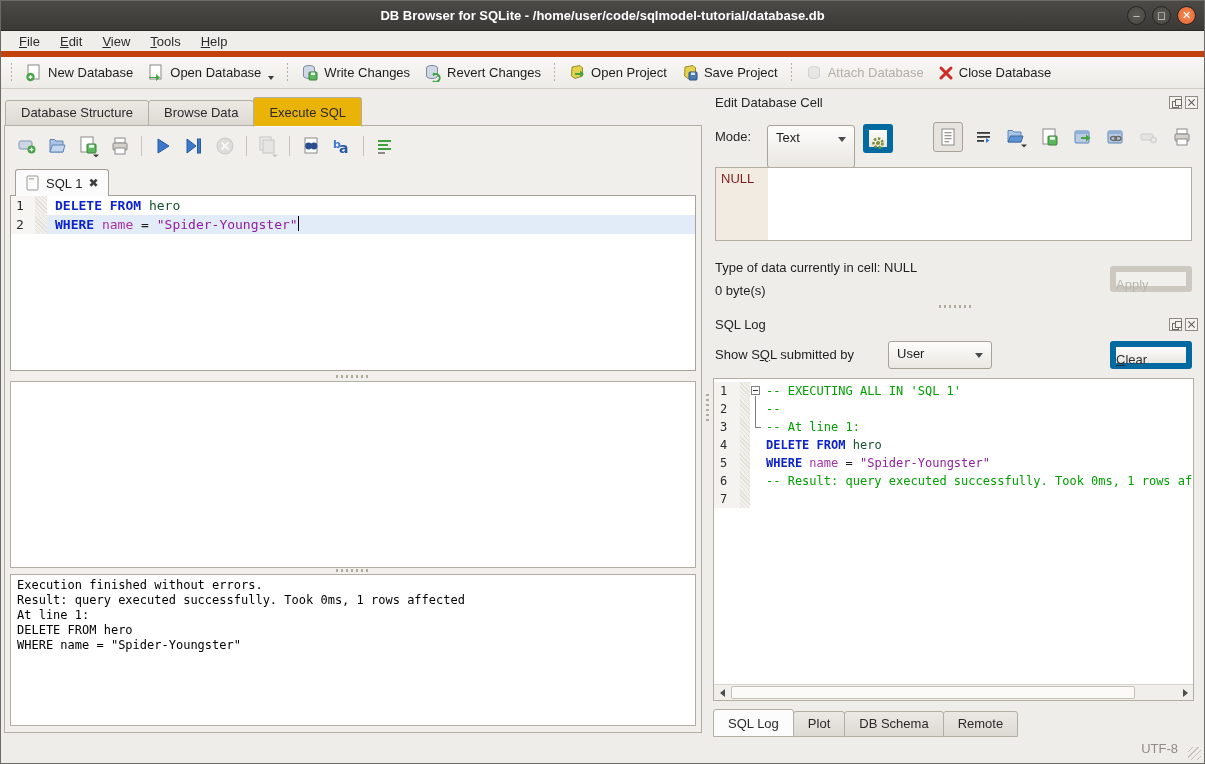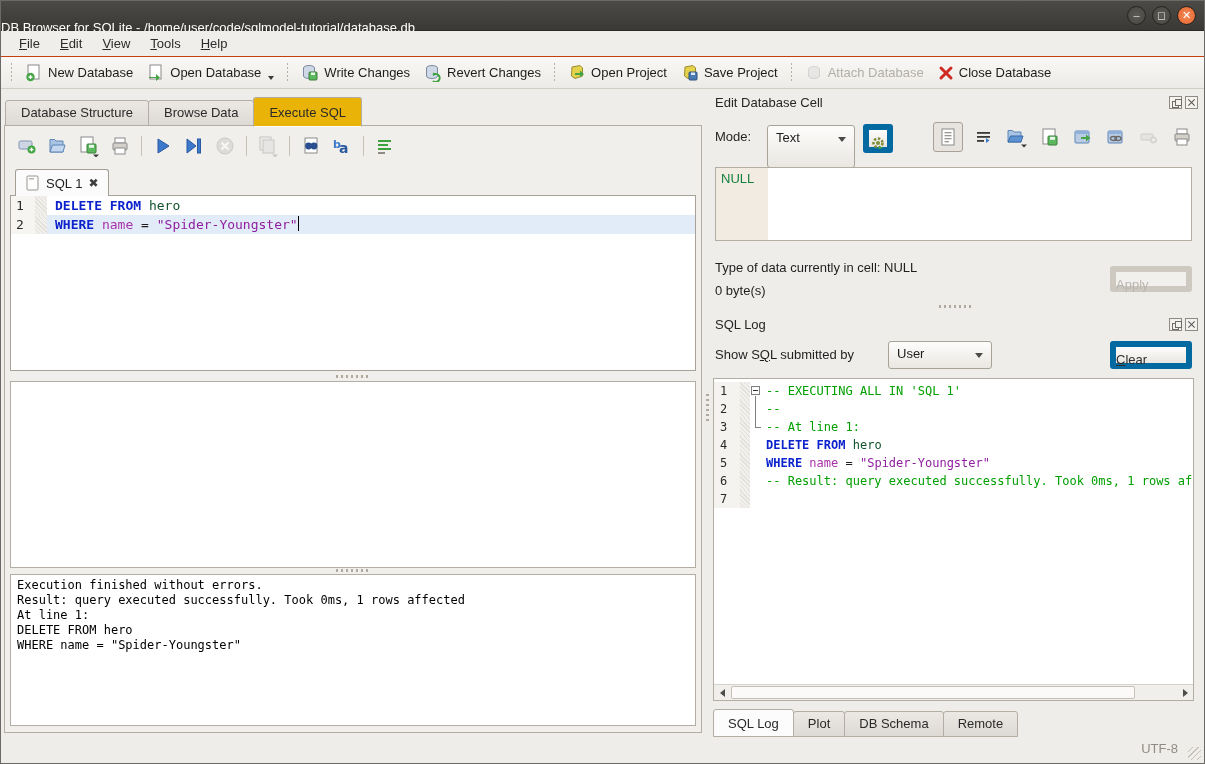--- a/index.html
+++ b/index.html
@@ -3,30 +3,30 @@
 <meta charset="utf-8">
 <style>
   * { box-sizing: border-box; margin: 0; padding: 0; }
   html,body { width:1205px; height:764px; }
   body { font-family:"Liberation Sans","DejaVu Sans",sans-serif; font-size:13px; color:#1f1f1f; background:#555; }
   #app { position:relative; width:1205px; height:764px; background:#efedea; overflow:hidden; border:1px solid #6c6a66; }
 
   
   #titlebar { position:absolute; top:0; left:0; right:0; height:30px;
     background:linear-gradient(#4b4a46,#3a3935); border-bottom:1px solid #2b2a27; }
-  #titlebar .title { position:absolute; left:0; right:0; top:12px; line-height:30px; text-align:left;
-    color:#fff; font-weight:normal; font-size:13px; }
+  #titlebar .title { position:absolute; left:0; right:0; top:0; line-height:30px; text-align:center;
+    color:#fff; font-weight:bold; font-size:13px; }
   .winbtns { position:absolute; right:8px; top:5px; display:flex; gap:6px; }
   .winbtn { width:19px; height:19px; border-radius:50%; background:radial-gradient(#5d5b56,#474540);
     border:1px solid #26251f; color:#d9d7d2; font-size:11px; line-height:17px; text-align:center; }
   .winbtn.close { background:radial-gradient(#f58e5a,#e2612d); color:#fff; }
 
   
   #menubar { position:absolute; top:30px; left:0; right:0; height:26px; background:#f0eeea;
-    display:flex; align-items:center; padding-left:8px; border-bottom:1px solid #c2410c; }
+    display:flex; align-items:center; padding-left:8px; border-bottom:6px solid #c2410c; }
   .menuitem { padding:4px 10px; color:#2c2c2c; }
   .mn { text-decoration:underline; }
 
   
   #toolbar { position:absolute; top:56px; left:0; right:0; height:32px;
     background:linear-gradient(#f9f8f6,#ecebe7); border-bottom:1px solid #d2cdc5;
     display:flex; align-items:center; padding-left:4px; }
   .tsep { width:3px; height:20px; margin:0 5px;
     background:repeating-linear-gradient(#b6afa5 0 2px,transparent 2px 4px); background-size:1px 100%; background-repeat:no-repeat; background-position:center; }
   .tbtn { display:flex; align-items:center; gap:5px; padding:4px 7px; border-radius:3px; color:#1d1d1d; }
@@ -96,21 +96,21 @@
 
   .combo { position:absolute; height:43px; border:1px solid #a9a299; border-radius:3px;
     background:linear-gradient(#fdfdfc,#eae7e2); padding:4px 22px 4px 8px; color:#1d1d1d; }
   .combo::after { content:''; position:absolute; right:8px; top:11px; width:0; height:0;
     border-left:4px solid transparent; border-right:4px solid transparent; border-top:5px solid #4a4a4a; }
   .btn { position:absolute; height:28px; border:6px solid #0369a1; border-radius:3px;
     background:linear-gradient(#fdfdfc,#e9e6e1); color:#2e2e2e; text-align:left; padding-top:5px; }
   .btn.disabled { border-color:#cdc8c0; background:#f2f0ec; color:#b9b6b0; }
 
   #cellbox { position:absolute; top:78px; left:10px; right:14px; height:74px; background:#fff; border:1px solid #b4ada3; display:flex; }
-  #cellgut { flex:none; width:52px; background:#f2ebe2; padding:3px 0 0 5px; color:#15803d; }
+  #cellgut { flex:none; width:52px; background:#f2ebe2; padding:3px 0 0 5px; color:#7f1d1d; }
 
   #typeline { position:absolute; top:171px; left:10px; }
   #sizeline { position:absolute; top:194px; left:10px; }
 
   #filterlabel { position:absolute; top:258px; left:10px; }
 
   
   #logbox { position:absolute; top:289px; left:8px; right:12px; height:323px; background:#fff;
     border:1px solid #b4ada3; overflow:hidden; font-family:"DejaVu Sans Mono",monospace; font-size:12px; padding-top:3px; }
   .lrow { display:flex; height:18px; line-height:18px; }

